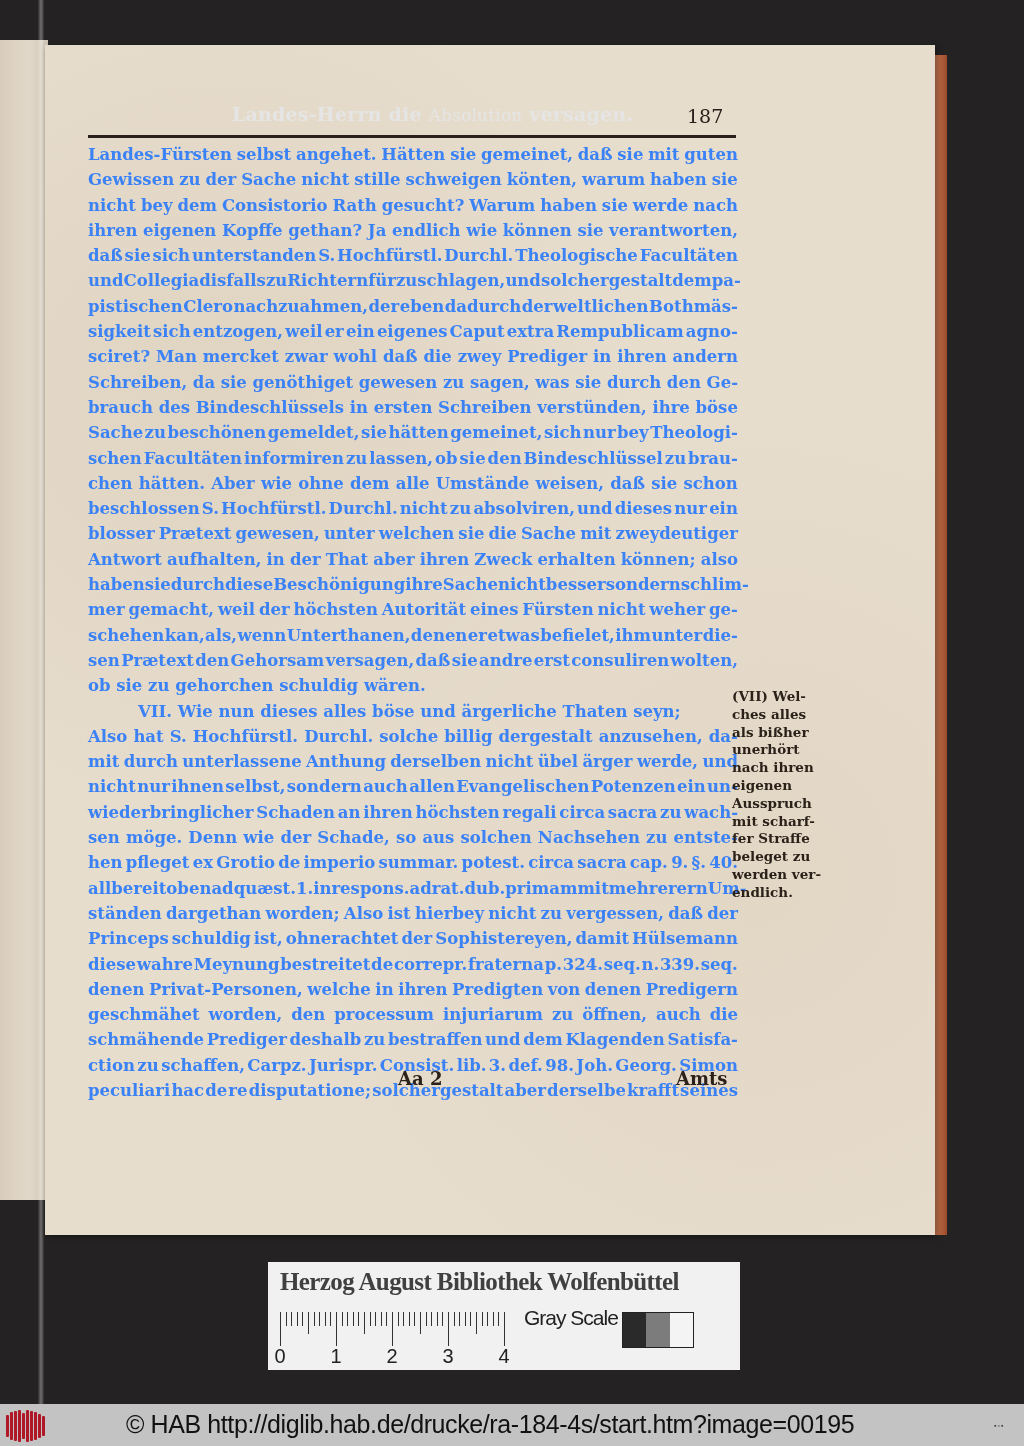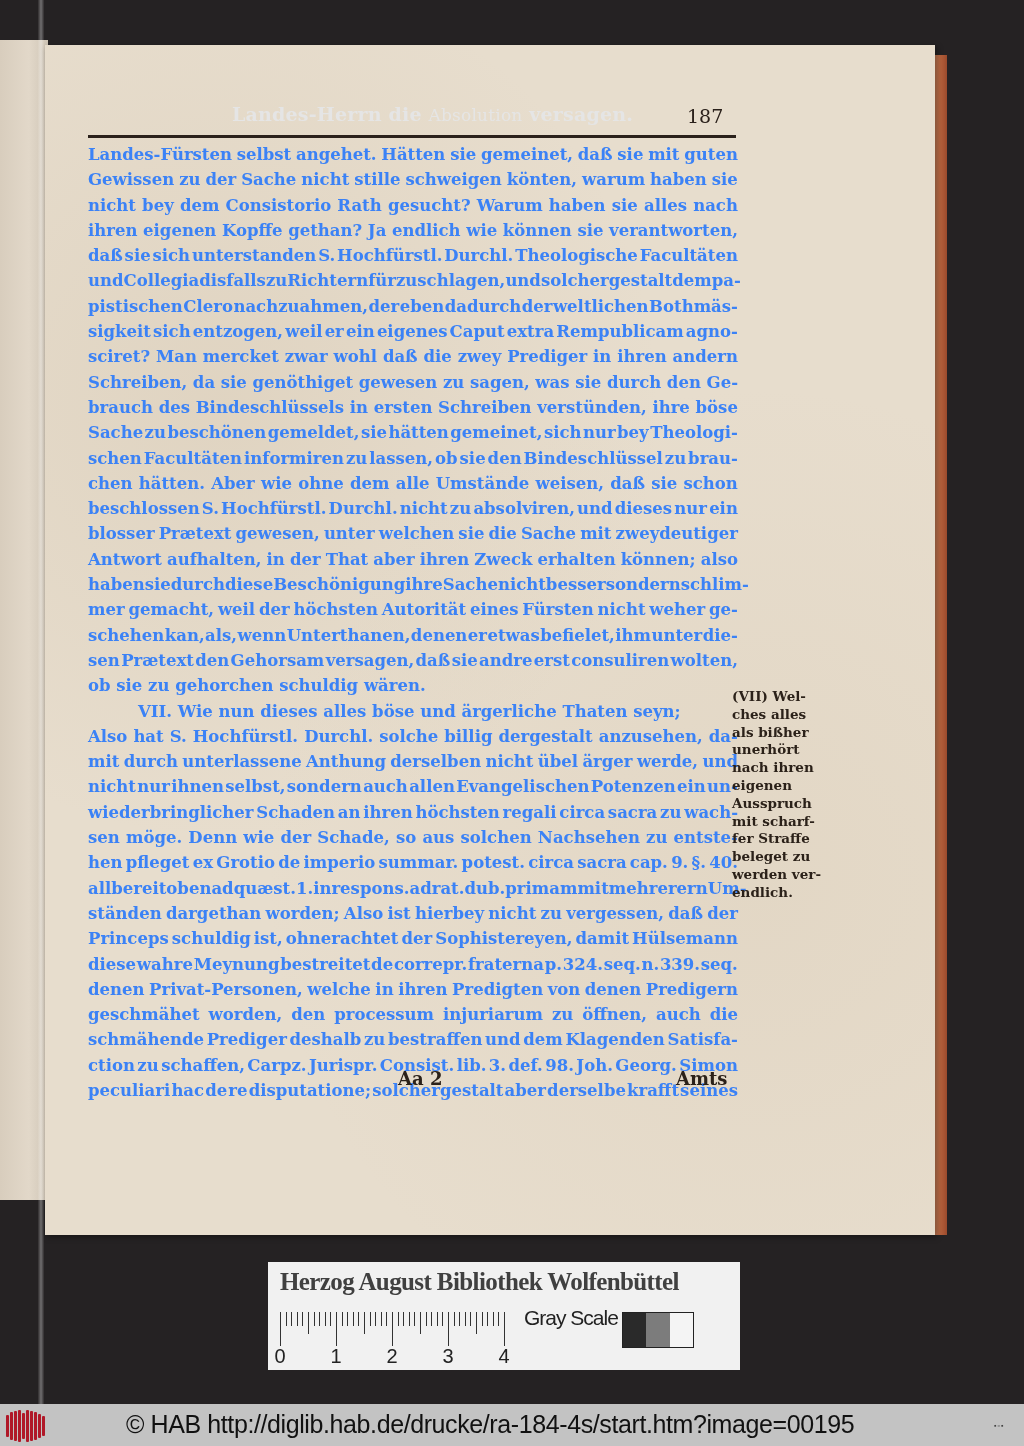--- a/index.html
+++ b/index.html
@@ -117,21 +117,21 @@
     <div class="line">
       <span>nicht</span>
       <span>bey</span>
       <span>dem</span>
       <span>Consistorio</span>
       <span>Rath</span>
       <span>gesucht?</span>
       <span>Warum</span>
       <span>haben</span>
       <span>sie</span>
-      <span>alles</span>
+      <span>werde</span>
       <span>nach</span>
     </div>
     <div class="line">
       <span>ihren</span>
       <span>eigenen</span>
       <span>Kopffe</span>
       <span>gethan?</span>
       <span>Ja</span>
       <span>endlich</span>
       <span>wie</span>

